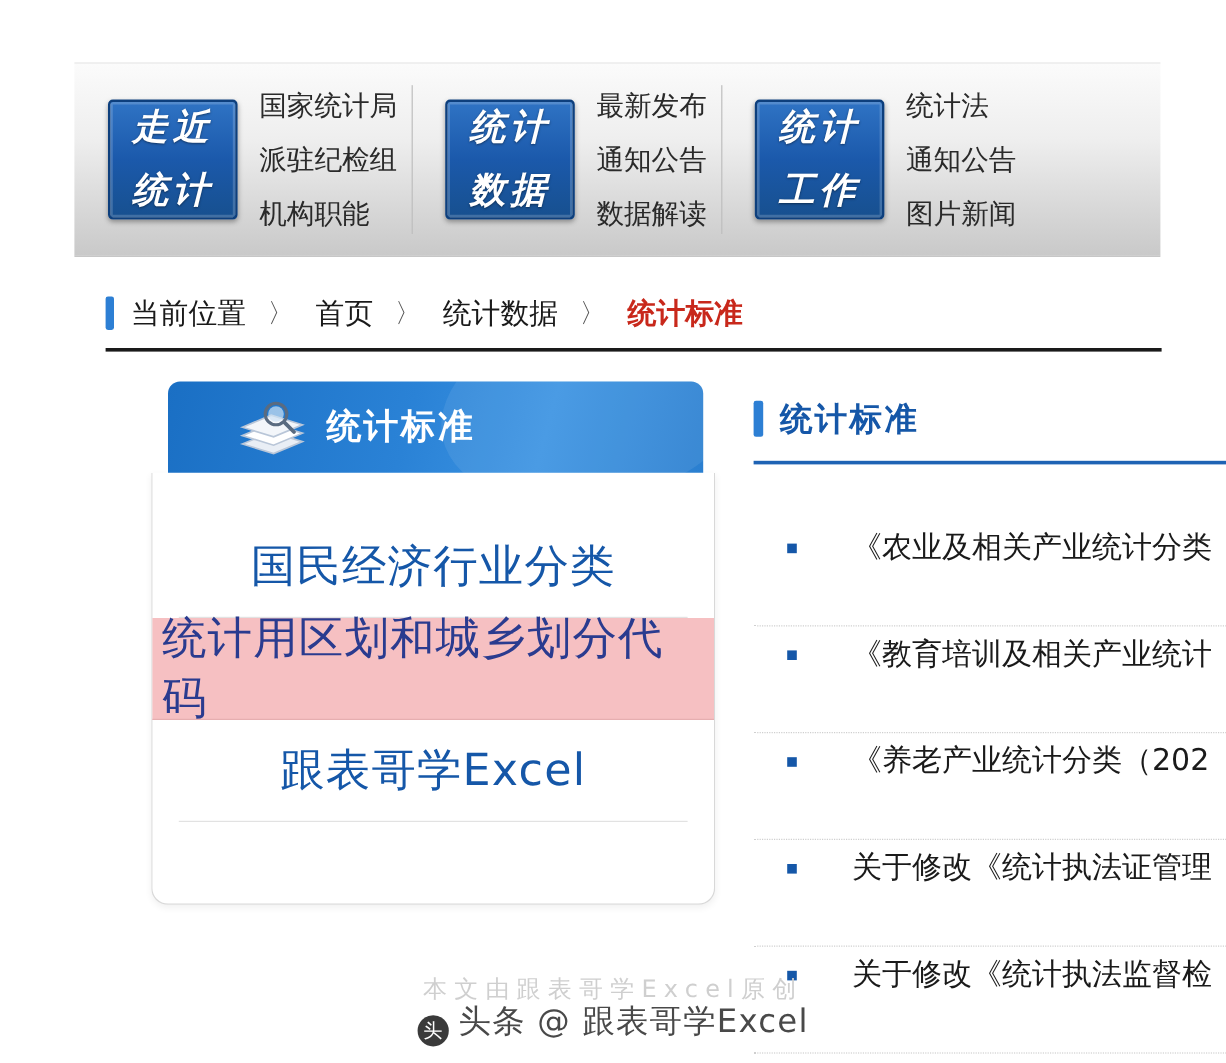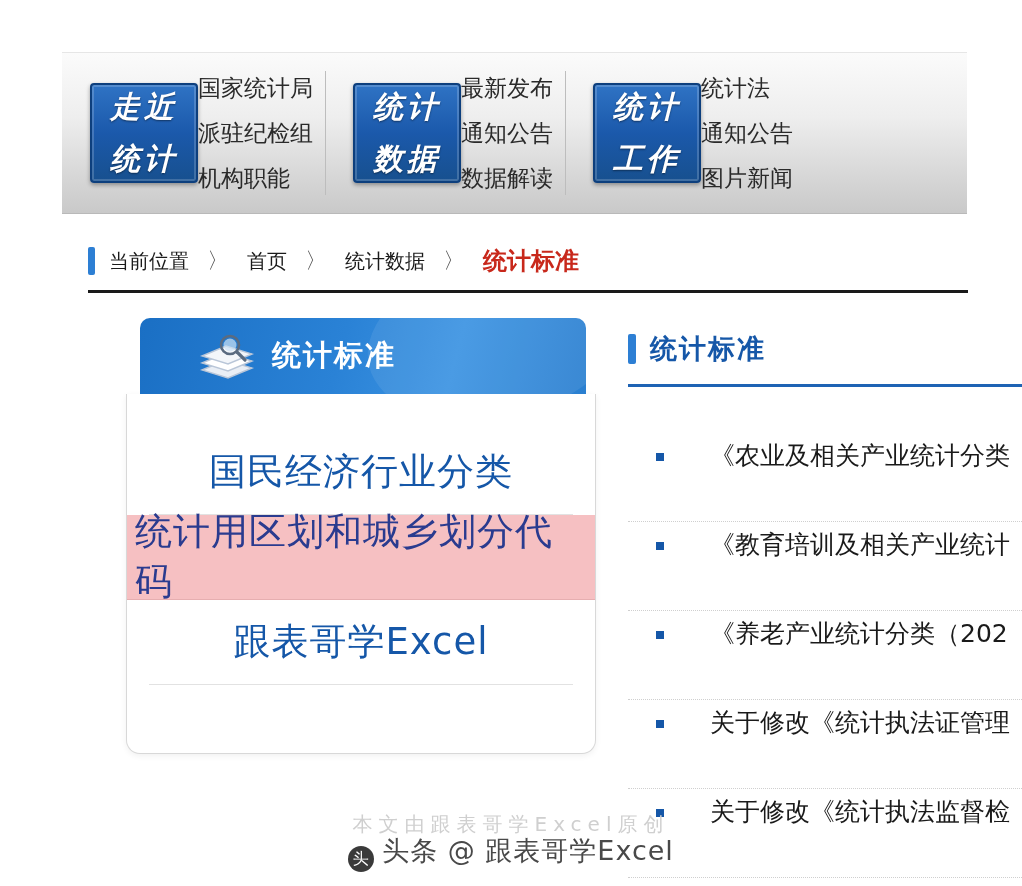--- a/index.html
+++ b/index.html
@@ -58,20 +58,21 @@
     text-align: center;
     display: flex;
     flex-direction: column;
     justify-content: space-between;
     font-family: "DejaVu Sans", sans-serif;
     text-shadow: 0 1px 2px rgba(0,0,0,.45);
     font-style: italic;
   }
   .nav-badge span { display: block; }
   .nav-links {
+    margin-left: 18px;
     display: flex;
     flex-direction: column;
     justify-content: center;
     gap: 14px;
   }
   .nav-link {
     font-size: 23px;
     color: #2a2a2a;
     white-space: nowrap;
     font-family: "DejaVu Sans", sans-serif;
@@ -90,21 +91,21 @@
     align-items: center;
   }
   .bc-bar {
     width: 7px;
     height: 28px;
     background: #2d7fd4;
     border-radius: 2px;
     margin-right: 14px;
   }
   .bc-item {
-    font-size: 20px;
+    font-size: 24px;
     color: #1a1a1a;
     font-family: "DejaVu Sans", sans-serif;
     cursor: pointer;
   }
   .bc-sep {
     font-size: 22px;
     color: #555;
     margin: 0 18px;
     font-family: "DejaVu Sans", sans-serif;
   }

